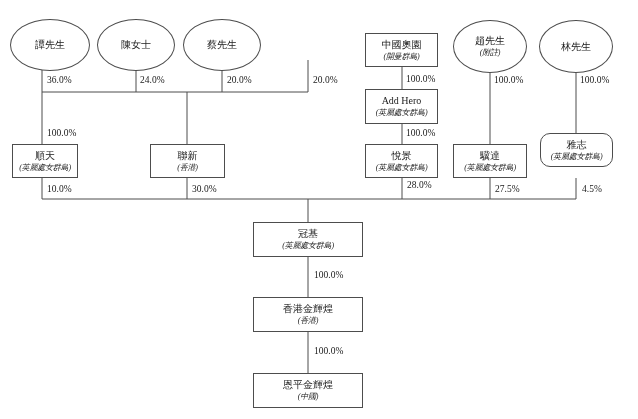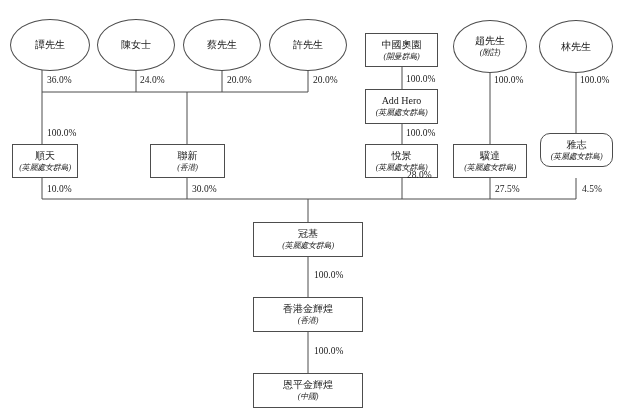--- a/index.html
+++ b/index.html
@@ -54,23 +54,20 @@
   </svg>
 
   <div class="node ellipse" style="left:10px;top:19px;width:80px;height:52px;">
     <div class="nm">譚先生</div>
   </div>
   <div class="node ellipse" style="left:97px;top:19px;width:78px;height:52px;">
     <div class="nm">陳女士</div>
   </div>
   <div class="node ellipse" style="left:183px;top:19px;width:78px;height:52px;align-items:center;">
     <div class="nm">蔡先生</div>
-  </div>
-  <div class="node ellipse" style="left:269px;top:19px;width:78px;height:52px;">
-    <div class="nm">許先生</div>
   </div>
   <div class="node ellipse" style="left:453px;top:20px;width:74px;height:53px;">
     <div class="nm">趙先生</div>
     <div class="jur">(附註)</div>
   </div>
   <div class="node ellipse" style="left:539px;top:20px;width:74px;height:53px;">
     <div class="nm">林先生</div>
   </div>
 
   <div class="node" style="left:365px;top:33px;width:73px;height:34px;">
@@ -122,20 +119,20 @@
   <div class="pct" style="left:313px;top:75px;">20.0%</div>
   <div class="pct" style="left:406px;top:74px;">100.0%</div>
   <div class="pct" style="left:494px;top:75px;">100.0%</div>
   <div class="pct" style="left:580px;top:75px;">100.0%</div>
 
   <div class="pct" style="left:47px;top:128px;">100.0%</div>
   <div class="pct" style="left:406px;top:128px;">100.0%</div>
 
   <div class="pct" style="left:47px;top:184px;">10.0%</div>
   <div class="pct" style="left:192px;top:184px;">30.0%</div>
-  <div class="pct" style="left:407px;top:170px;text-align:right;">28.0%</div>
+  <div class="pct" style="left:407px;top:180px;text-align:right;">28.0%</div>
   <div class="pct" style="left:495px;top:184px;">27.5%</div>
   <div class="pct" style="left:582px;top:184px;">4.5%</div>
 
   <div class="pct" style="left:314px;top:270px;">100.0%</div>
   <div class="pct" style="left:314px;top:346px;">100.0%</div>
 
 </div>
 
 </body></html>

